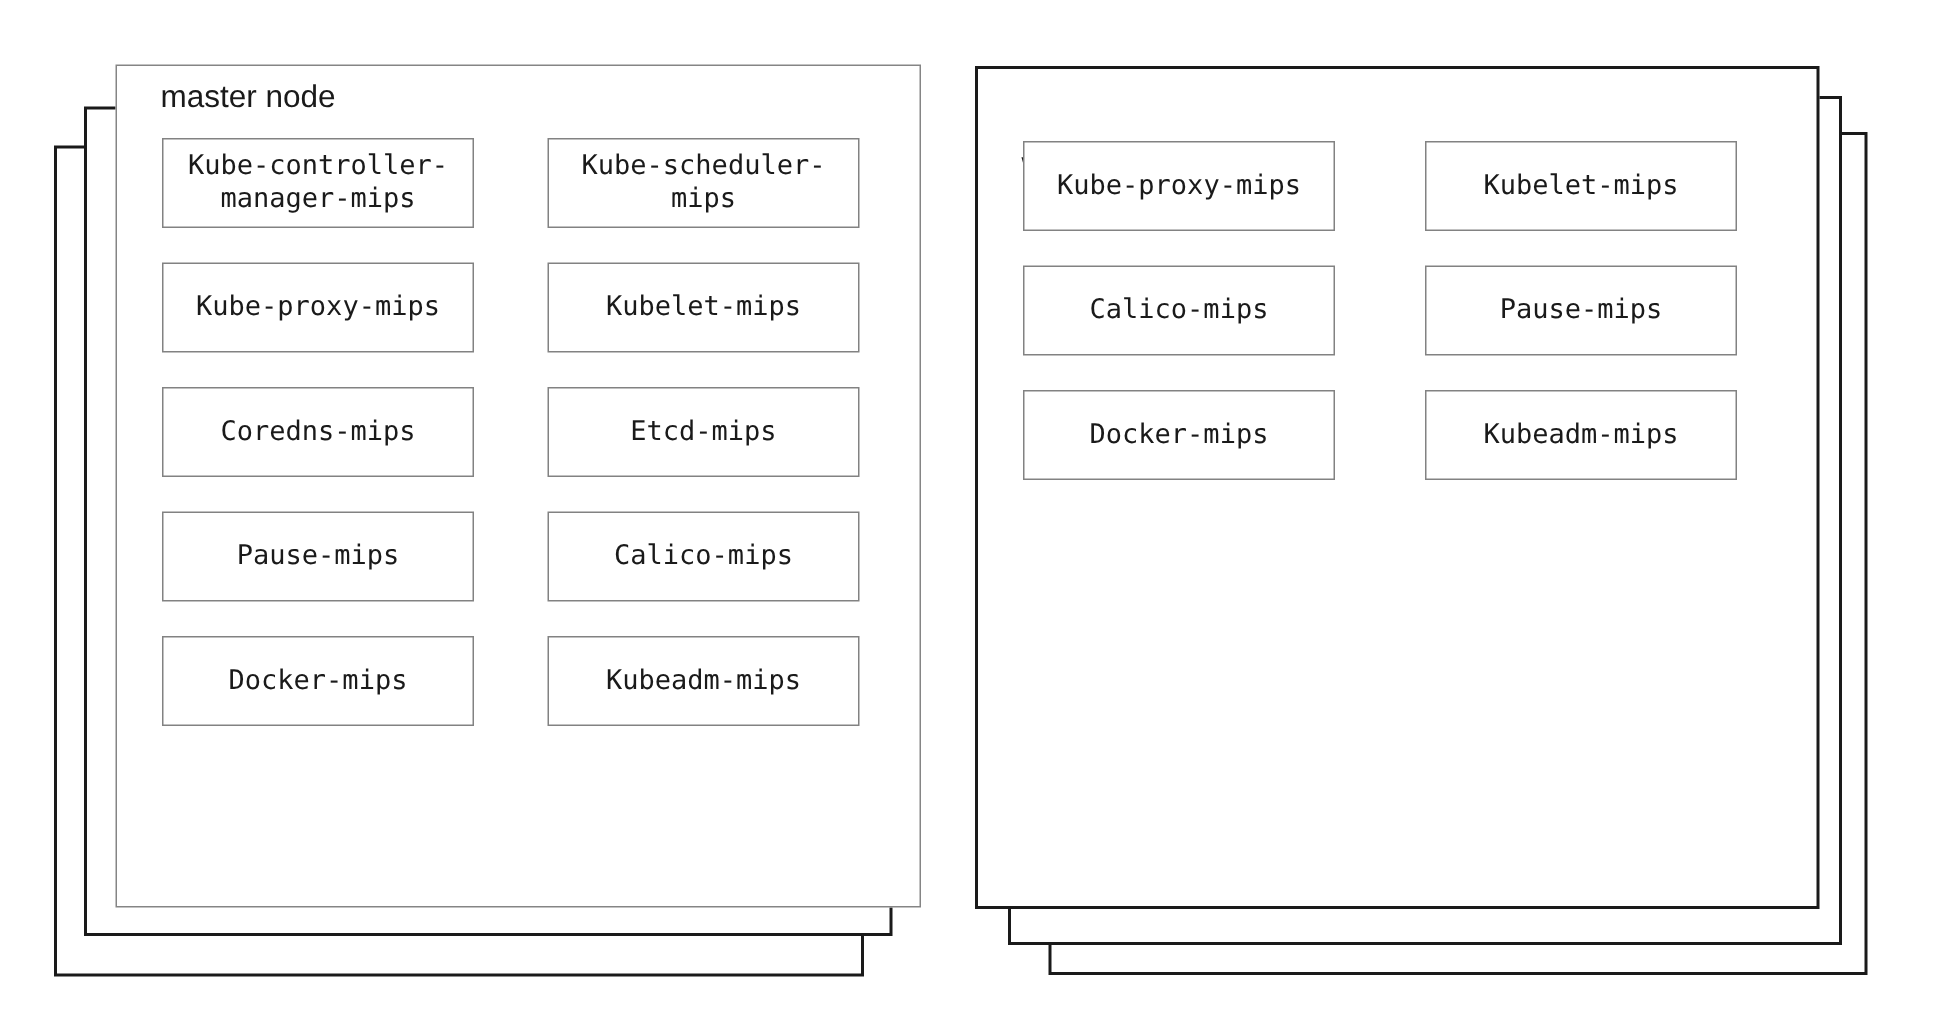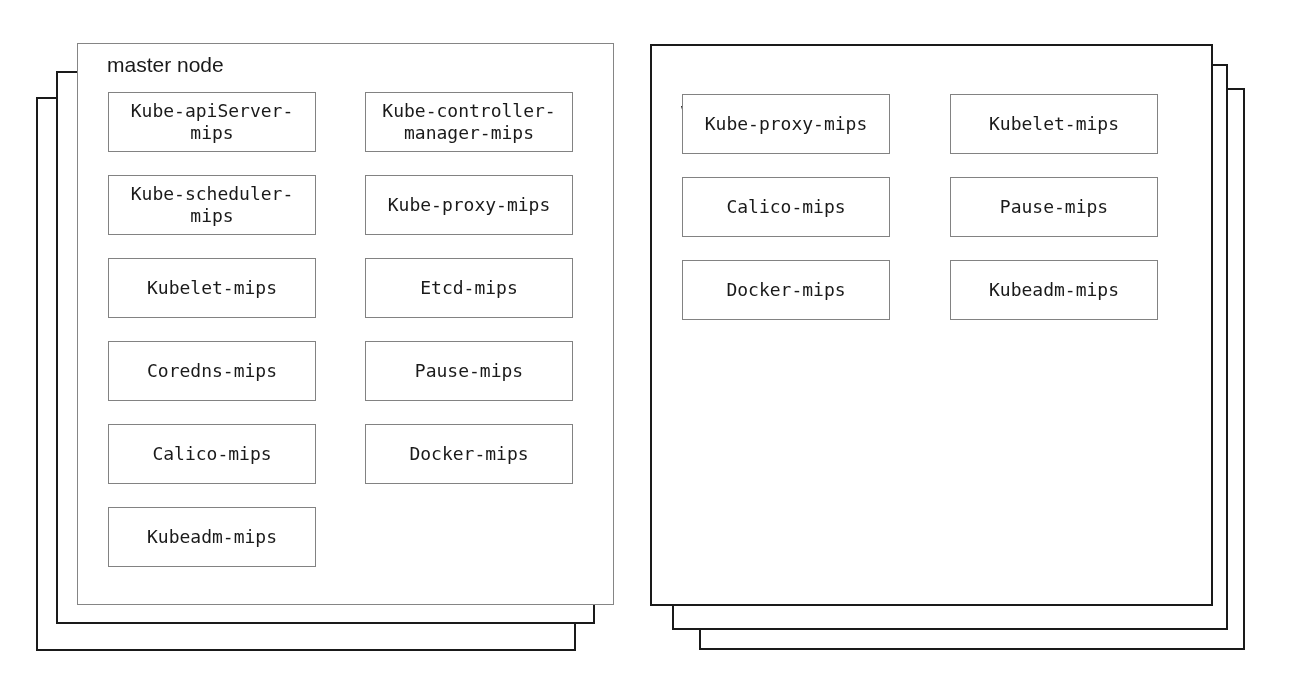--- a/index.html
+++ b/index.html
@@ -83,27 +83,26 @@
 </head>
 <body>
 
 <div class="canvas">
 
   <div class="stack-layer master-back"></div>
   <div class="stack-layer master-mid"></div>
   <div class="panel master-panel">
     <div class="panel-title">master node</div>
     <div class="component-grid master-grid">
-        <div class="component-box">Kube-apiServer-mips</div>
         <div class="component-box">Kube-controller-manager-mips</div>
         <div class="component-box">Kube-scheduler-mips</div>
         <div class="component-box">Kube-proxy-mips</div>
         <div class="component-box">Kubelet-mips</div>
+        <div class="component-box">Coredns-mips</div>
         <div class="component-box">Etcd-mips</div>
-        <div class="component-box">Coredns-mips</div>
         <div class="component-box">Pause-mips</div>
         <div class="component-box">Calico-mips</div>
         <div class="component-box">Docker-mips</div>
         <div class="component-box">Kubeadm-mips</div>
       </div>
   </div>
 
   <div class="stack-layer worker-back"></div>
   <div class="stack-layer worker-mid"></div>
   <div class="panel worker-panel">

